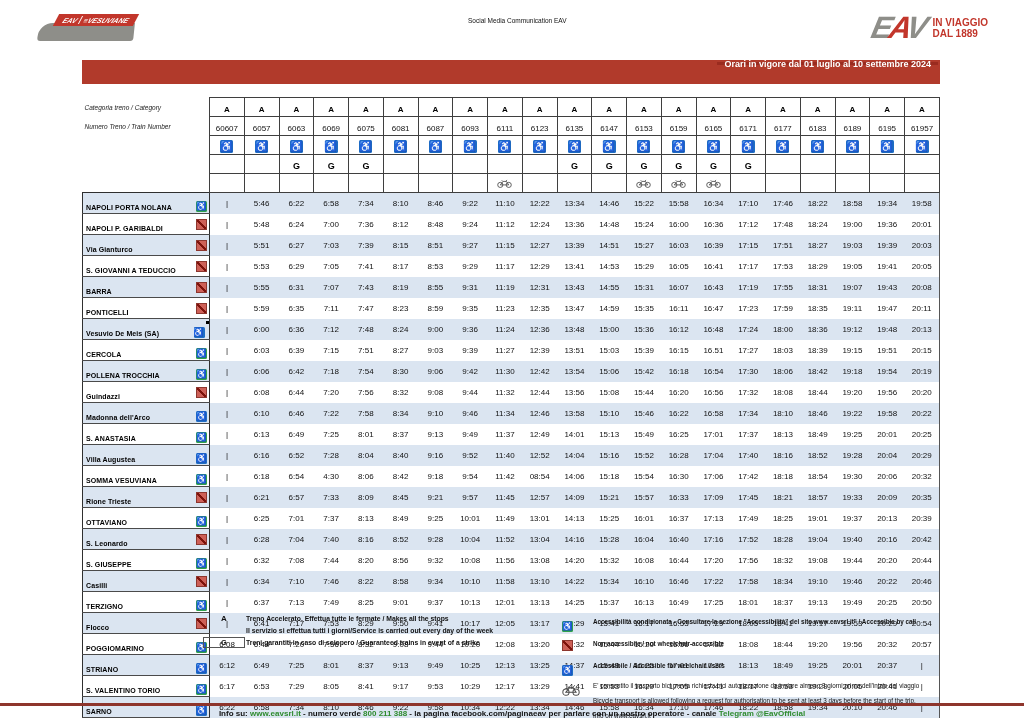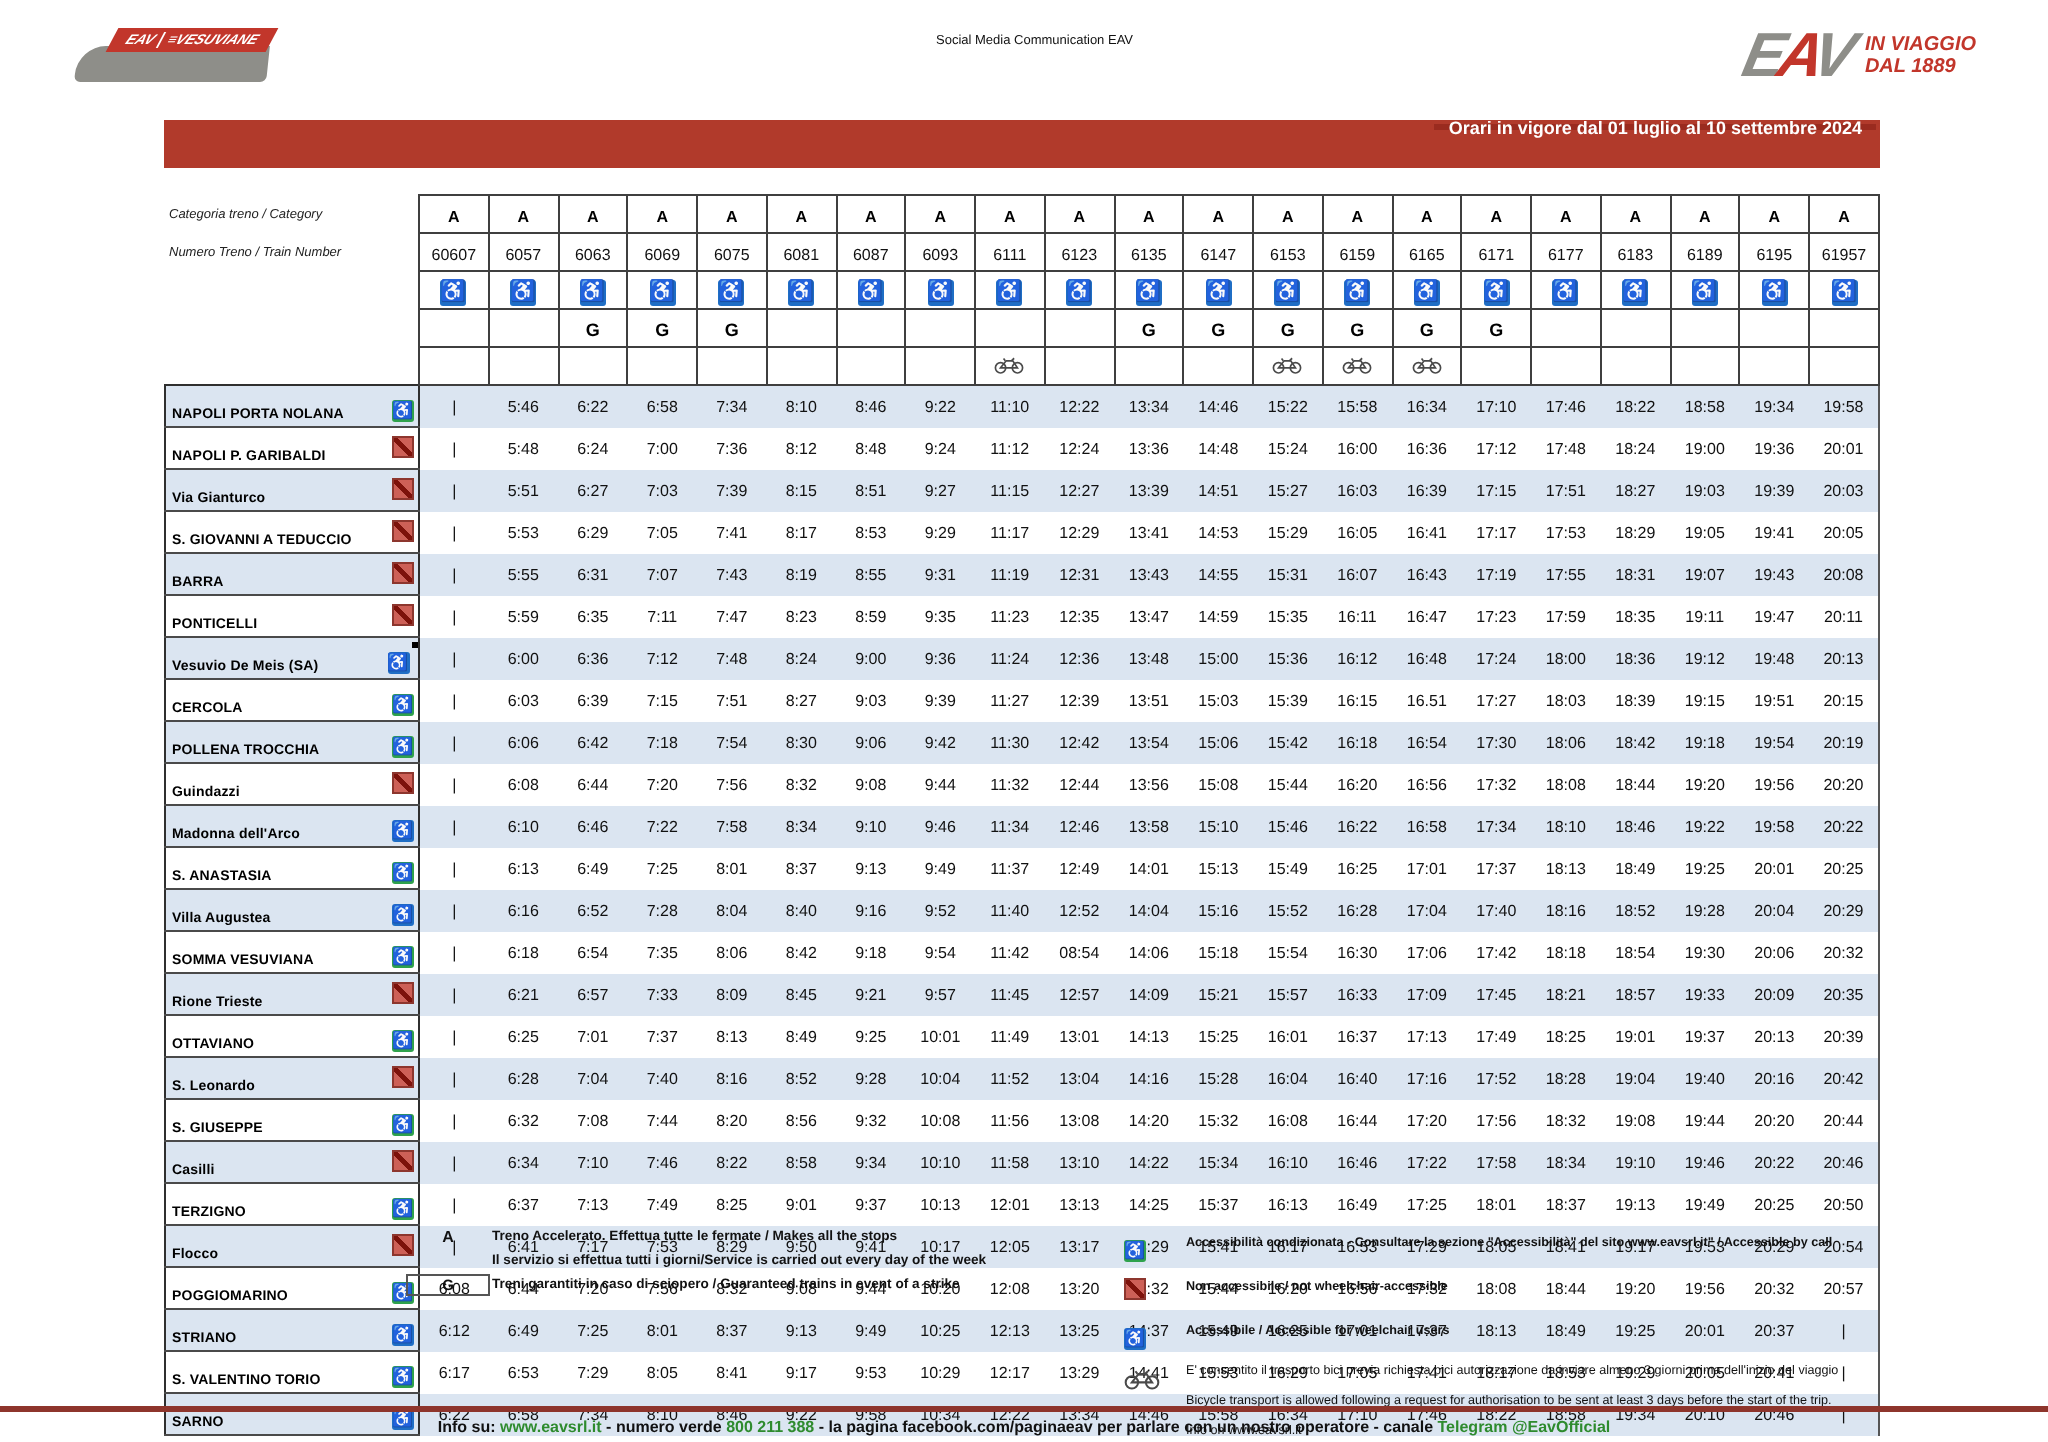--- a/index.html
+++ b/index.html
@@ -8,21 +8,21 @@
   
   .top-header{position:absolute;top:0;left:0;width:1024px;height:58px;}
   .left-logo{position:absolute;left:38px;top:12px;width:98px;height:32px;}
   .fs-body{position:absolute;left:0;top:11px;width:96px;height:18px;background:#8e8e89;border-radius:14px 0 3px 3px;transform:skewX(-6deg);}
   .fs-band{position:absolute;left:18px;top:2px;width:80px;height:12px;background:#c2362b;transform:skewX(-28deg);display:flex;align-items:center;justify-content:center;gap:3px;color:#fff;font-style:italic;font-weight:bold;font-size:7px;white-space:nowrap;}
   .fs-band .vsep{display:inline-block;width:1px;height:8px;background:#fff;}
   .social{position:absolute;left:468px;top:17px;font-size:6.5px;color:#111;}
   .right-logo{position:absolute;right:36px;top:14px;display:flex;align-items:center;gap:8px;}
   .eav-mark{font-size:31px;font-weight:bold;font-style:italic;letter-spacing:-3px;color:#8e8e89;transform:skewX(-12deg);line-height:28px;}
   .eav-mark .red{color:#c2362b;}
-  .eav-tag{color:#c2362b;font-style:italic;font-weight:bold;font-size:10px;line-height:1.12;}
+  .eav-tag{color:#c2362b;font-weight:bold;font-size:10px;line-height:1.12;}
 
   
   .title-bar{position:absolute;left:82px;top:60px;width:858px;height:24px;background:#b13a2b;}
   .title-text{position:absolute;left:5px;top:4px;color:#fff;font-weight:bold;font-size:13px;letter-spacing:.2px;}
   .validity-box{position:absolute;right:2px;top:2px;bottom:19px;background:#9a2b1f;color:#fff;font-weight:bold;font-size:9px;display:flex;align-items:center;padding:0 7px;}
 
   
   table#timetable{position:absolute;left:82px;top:97px;width:858px;border-collapse:collapse;table-layout:fixed;}
   #timetable td{padding:0;overflow:hidden;white-space:nowrap;}
   .hlabel{font-style:italic;font-size:6.5px;color:#222;text-align:left;padding-left:2px !important;vertical-align:middle;}
@@ -597,21 +597,21 @@
         <td class="time">19:28</td>
         <td class="time">20:04</td>
         <td class="time">20:29</td>
       </tr>
       <tr>
         <td class="station">SOMMA VESUVIANA</td>
         <td class="acc"><span><span class="wc wc-s bg-green">♿</span></span></td>
         <td class="time">|</td>
         <td class="time">6:18</td>
         <td class="time">6:54</td>
-        <td class="time">7:35</td>
+        <td class="time">4:30</td>
         <td class="time">8:06</td>
         <td class="time">8:42</td>
         <td class="time">9:18</td>
         <td class="time">9:54</td>
         <td class="time">11:42</td>
         <td class="time">08:54</td>
         <td class="time">14:06</td>
         <td class="time">15:18</td>
         <td class="time">15:54</td>
         <td class="time">16:30</td>

